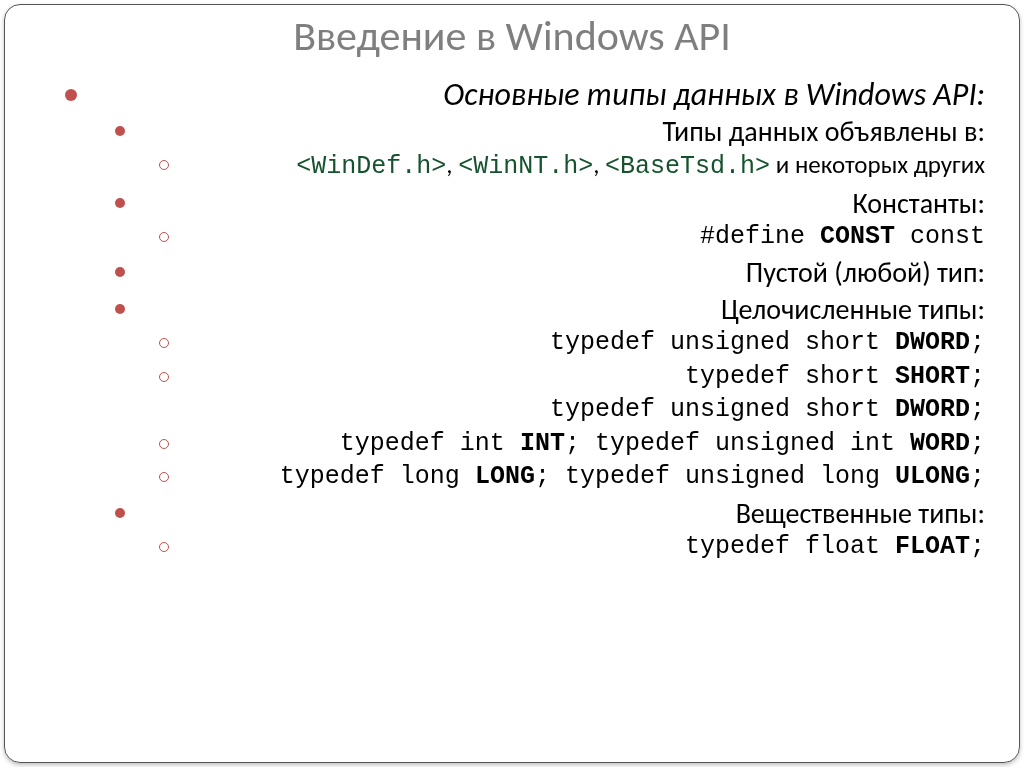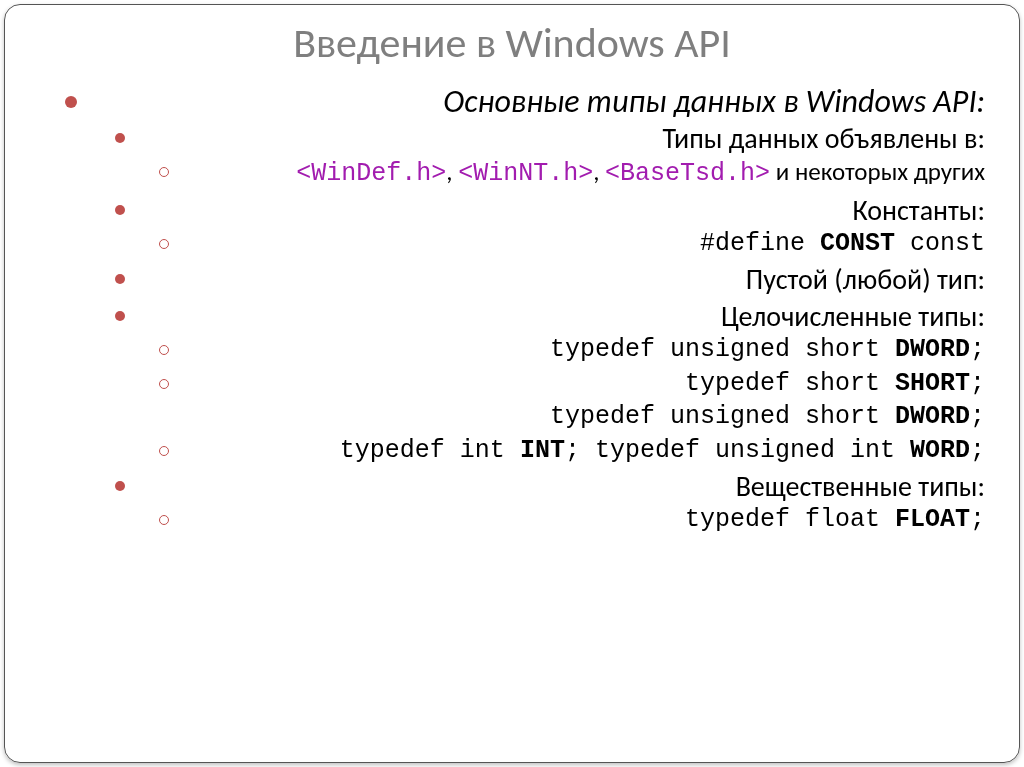--- a/index.html
+++ b/index.html
@@ -9,21 +9,21 @@
     background: #fff;
     font-family: Calibri, "Segoe UI", Arial, sans-serif;
     padding: 4px;
   }
   .slide {
     width: 100%;
     height: 100%;
     border: 1px solid #555;
     border-radius: 16px;
     box-shadow: 0 2px 4px rgba(0,0,0,0.25);
-    padding: 12px 34px 20px 34px;
+    padding: 5px 34px 20px 34px;
     overflow: hidden;
   }
   .title {
     text-align: center;
     font-size: 42px;
     color: #7f7f7f;
     font-weight: 400;
     margin-bottom: 14px;
   }
   ul { list-style: none; }
@@ -46,21 +46,21 @@
   .lvl3 { padding-left: 40px; }
   .lvl3 > li { font-size: 25px; color: #000; margin-bottom: 1px; line-height: 1.3; }
   .lvl3 > li::before {
     content: ""; position: absolute; left: 12px; top: 11px;
     width: 8px; height: 8px; border-radius: 50%;
     background: #fff; border: 1.5px solid #c0504d;
   }
   .lvl3 > li.nobullet::before { display: none; }
 
   .mono { font-family: "Courier New", monospace; }
-  .gray { color: #a21caf; }
+  .gray { color: #14532d; }
   b { font-weight: bold; }
 </style>
 </head>
 <body>
 
 <div class="slide">
   <h1 class="title">Введение в Windows API</h1>
 
   <ul class="lvl1">
     <li>
@@ -90,20 +90,21 @@
           <span>Пустой (любой) тип:</span>
         </li>
 
         <li>
           <span>Целочисленные типы:</span>
           <ul class="lvl3">
             <li class="mono gray"><span>typedef unsigned short </span><b>DWORD</b><span>;</span></li>
             <li class="mono gray"><span>typedef short </span><b>SHORT</b><span>;</span></li>
             <li class="mono gray nobullet"><span>typedef unsigned short </span><b>DWORD</b><span>;</span></li>
             <li class="mono gray"><span>typedef int </span><b>INT</b><span>; </span><span>typedef unsigned int </span><b>WORD</b><span>;</span></li>
+            <li class="mono gray"><span>typedef long </span><b>LONG</b><span>;  </span><span>typedef unsigned long </span><b>ULONG</b><span>;</span></li>
           </ul>
         </li>
 
         <li>
           <span>Вещественные типы:</span>
           <ul class="lvl3">
             <li class="mono gray"><span>typedef float </span><b>FLOAT</b><span>;</span></li>
           </ul>
         </li>
 

